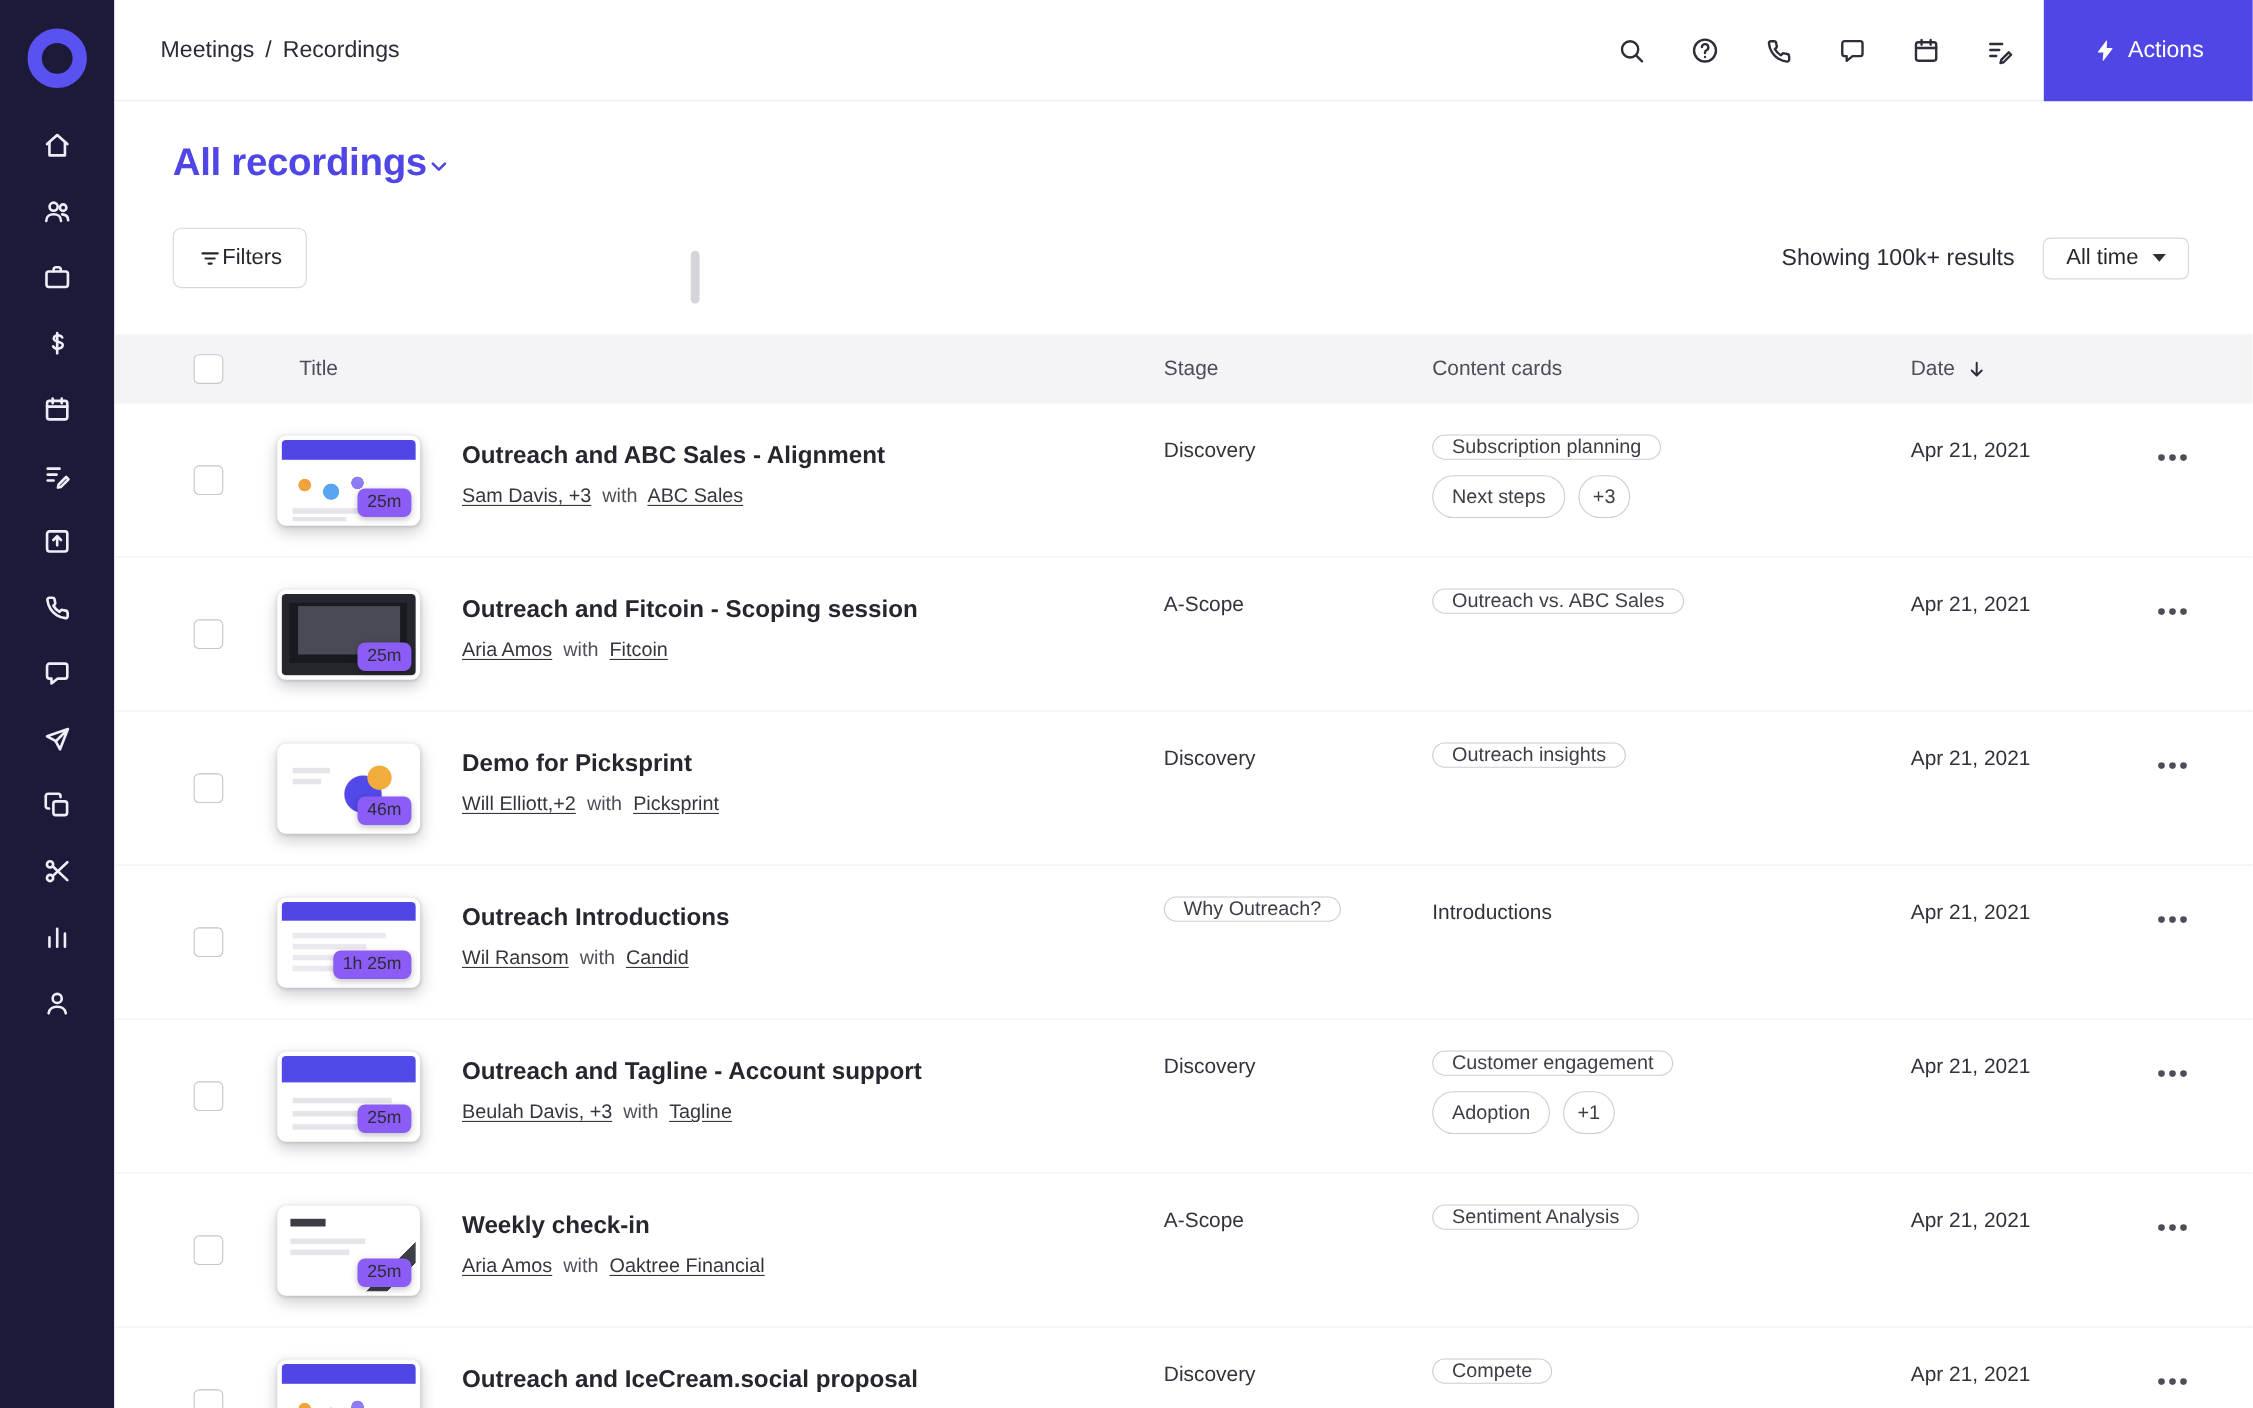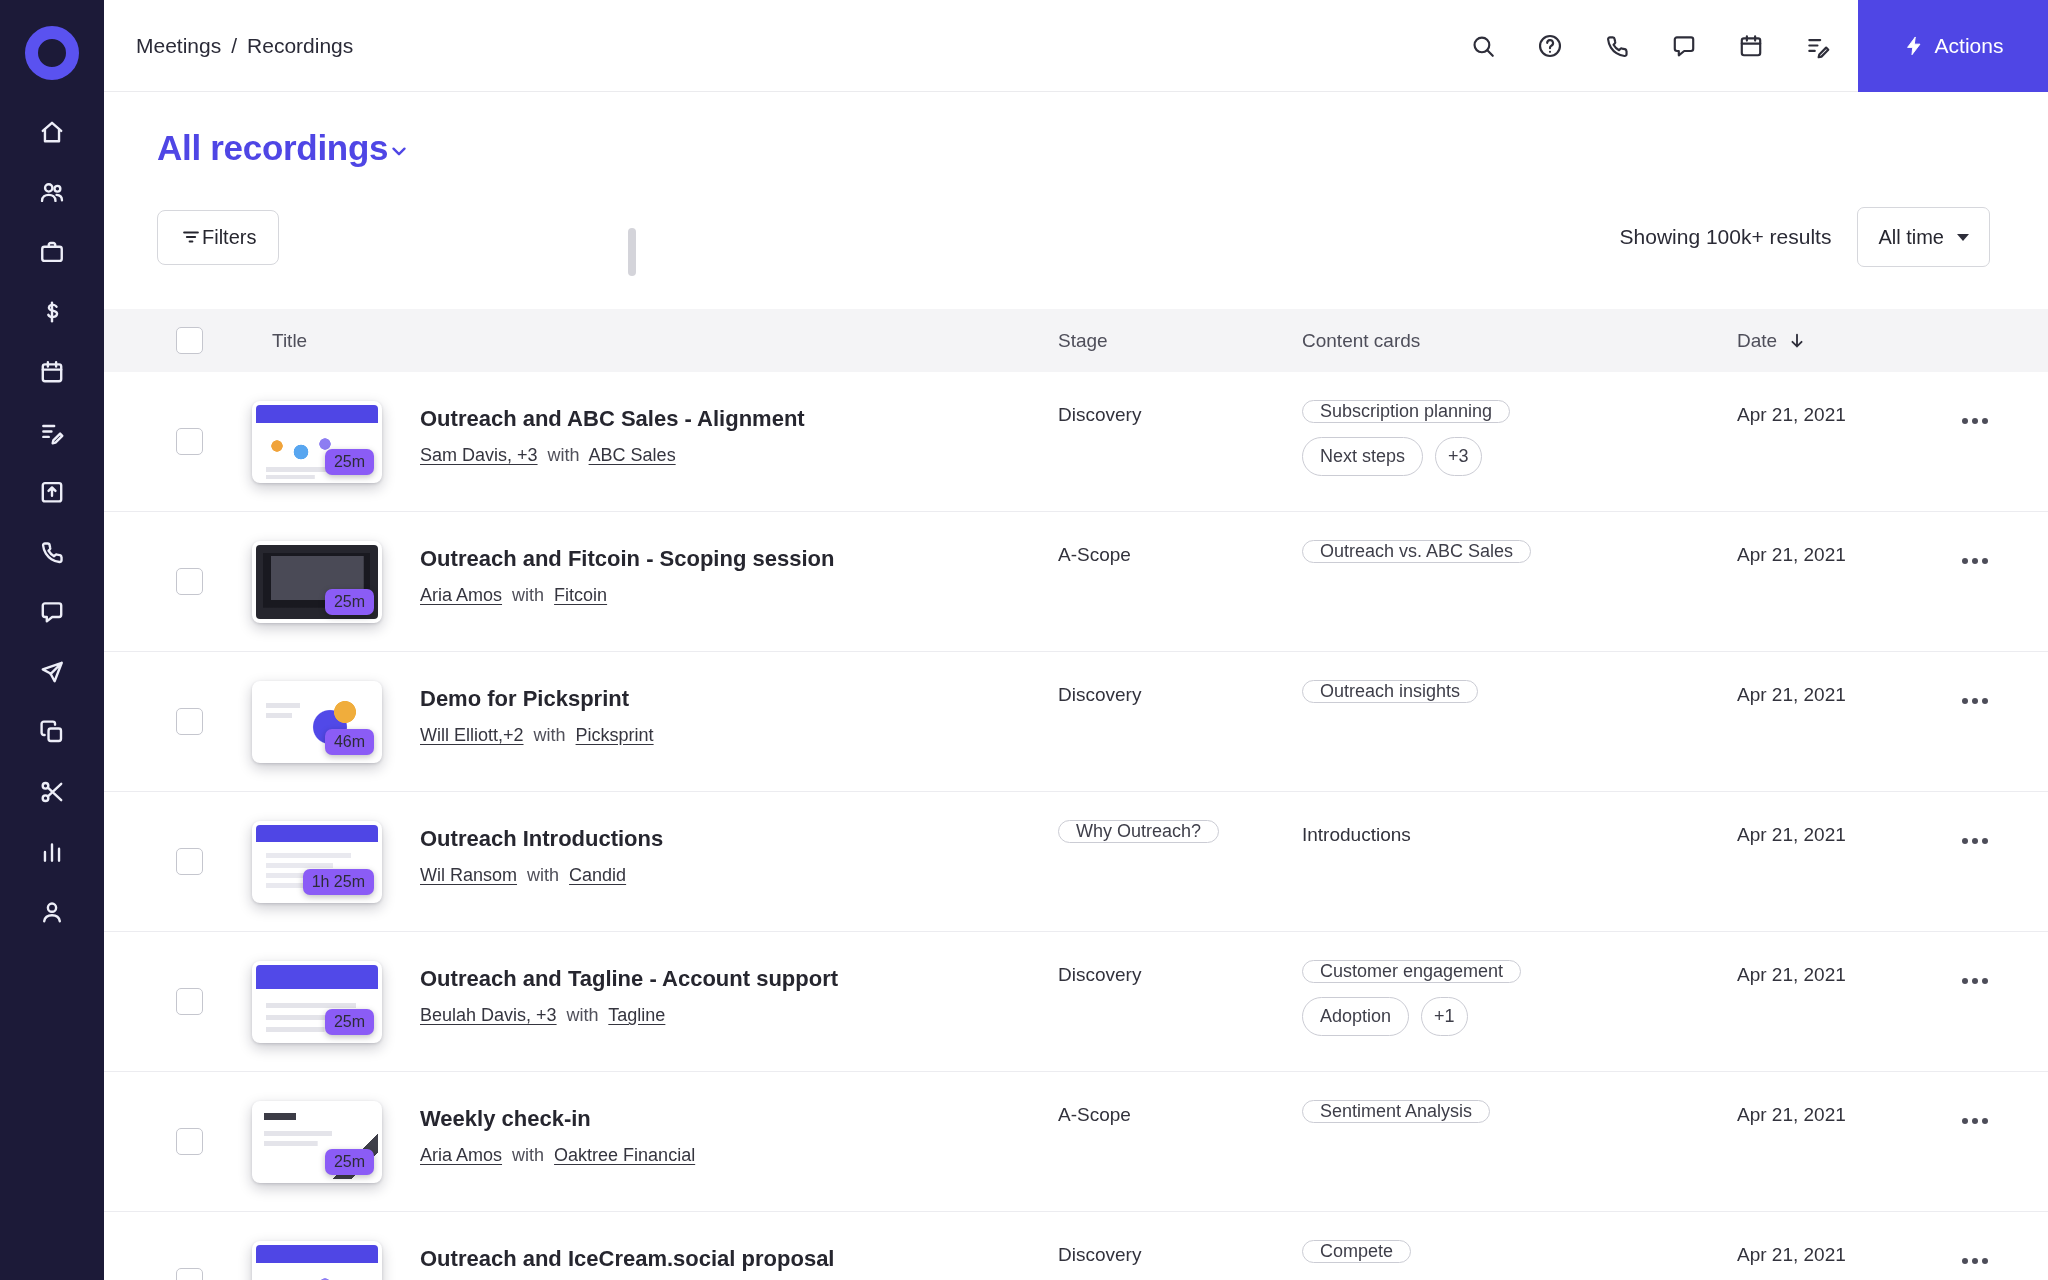--- a/index.html
+++ b/index.html
@@ -10,21 +10,21 @@
 
   
   .sidebar{width:104px;flex:none;background:#1c1a38;display:flex;flex-direction:column;align-items:center;padding-top:26px;}
   .logo{width:54px;height:54px;border-radius:50%;border:13px solid #5a52f0;flex:none;}
   .side-icons{display:flex;flex-direction:column;align-items:center;gap:34px;margin-top:39px;}
   .side-icon{width:26px;height:26px;color:#edeef8;cursor:pointer;}
   .side-icon svg{width:26px;height:26px;stroke-width:2.2;}
 
   
   .main{flex:1;display:flex;flex-direction:column;min-width:0;background:#fff;position:relative;}
-  .topbar{height:92px;flex:none;display:flex;align-items:center;padding-left:32px;border-bottom:1px solid #ebebee;}
+  .topbar{height:92px;flex:none;display:flex;align-items:center;padding-left:42px;border-bottom:1px solid #ebebee;}
   .breadcrumb{display:flex;align-items:center;gap:10px;font-size:21px;color:#2b2b38;}
   .topbar-spacer{flex:1;}
   .top-icons{display:flex;align-items:center;gap:41px;margin-right:27px;}
   .icon-btn{width:26px;height:26px;border:none;background:none;padding:0;color:#2e2e3a;cursor:pointer;}
   .icon-btn svg{width:26px;height:26px;stroke-width:2;}
   .actions-btn{height:92px;width:190px;border:none;background:var(--accent);color:#fff;font-size:21px;font-weight:500;display:flex;align-items:center;justify-content:center;gap:10px;cursor:pointer;font-family:inherit;}
   .actions-btn .svg-slot{width:22px;height:22px;display:inline-flex;}
   .actions-btn svg{width:22px;height:22px;fill:#fff;stroke:#fff;stroke-width:1;}
 
   
@@ -34,21 +34,21 @@
   .view-title-row h1{margin:0;font-size:35px;font-weight:700;line-height:44px;letter-spacing:-.3px;color:var(--accent);}
   .view-title-row .svg-slot{width:22px;height:22px;display:inline-flex;margin-top:6px;}
   .view-title-row svg{width:22px;height:22px;stroke-width:2.6;}
 
   .toolbar{display:flex;align-items:center;margin-top:37px;}
   .filters-btn{display:flex;align-items:center;height:55px;padding:0 22px;border:1px solid #d6d7dc;border-radius:8px;background:#fff;font-size:20px;color:#26262f;font-family:inherit;cursor:pointer;}
   .filters-btn .svg-slot{width:22px;height:22px;display:inline-flex;}
   .filters-btn svg{width:22px;height:22px;stroke-width:2.2;}
   .toolbar-spacer{flex:1;}
   .results-text{font-size:21px;color:#2b2b36;margin-right:26px;}
-  .time-btn{display:flex;align-items:center;gap:13px;height:60px;padding:0 20px;border:1px solid #d6d7dc;border-radius:7px;background:#fff;font-size:20px;color:#26262f;font-family:inherit;cursor:pointer;}
+  .time-btn{display:flex;align-items:center;gap:13px;height:38px;padding:0 20px;border:1px solid #d6d7dc;border-radius:7px;background:#fff;font-size:20px;color:#26262f;font-family:inherit;cursor:pointer;}
   .caret{width:0;height:0;border-left:6px solid transparent;border-right:6px solid transparent;border-top:7px solid #2e2e3a;}
 
   .float-scrollbar{position:absolute;left:524px;top:136px;width:8px;height:48px;border-radius:4px;background:#d4d4da;cursor:grab;}
 
   
   .table{margin-top:42px;}
   .grid-row{display:grid;grid-template-columns:76px 806px 244px 435px 225px 1fr;padding-left:72px;}
   .thead{height:63px;background:#f4f4f6;align-items:center;font-size:19px;color:#4e4e5a;}
   .th-title{padding-left:20px;}
   .th-date{display:flex;align-items:center;gap:10px;cursor:pointer;}

